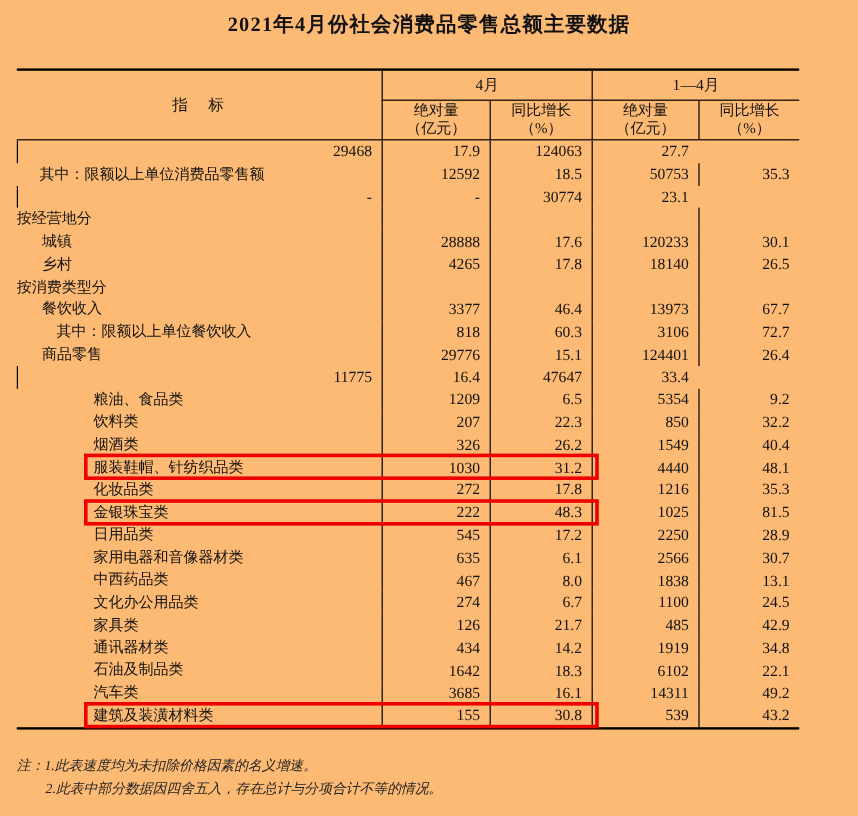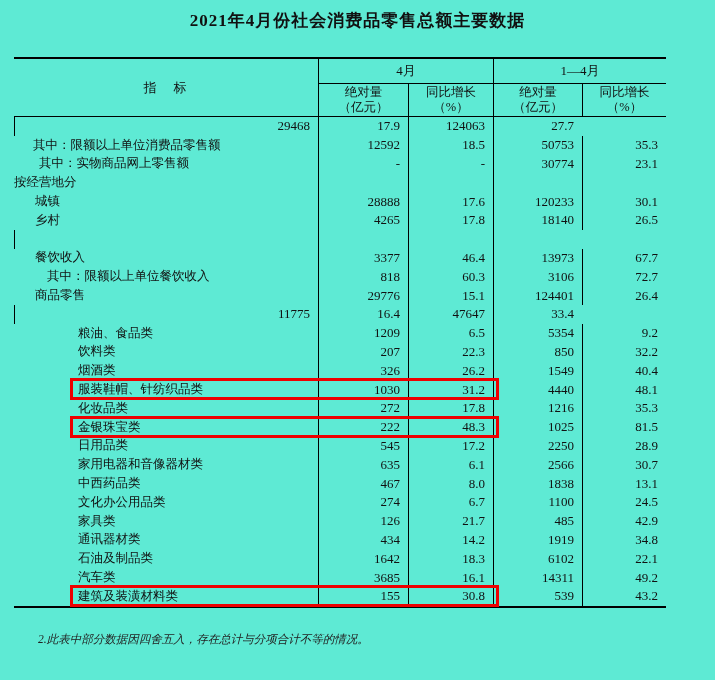--- a/index.html
+++ b/index.html
@@ -1,19 +1,19 @@
 <!DOCTYPE html>
 <html style="--hl: #ee0000;"><head>
 <meta charset="utf-8">
 <style>
   html,body{margin:0;padding:0;background:#ffffff;}
   .page{
     position:relative;
     width:715px;height:680px;
-    background:#5eead4;
+    background:#fdba74;
     font-family:"Liberation Serif","DejaVu Serif",serif;
     color:#111;
     overflow:hidden;
   }
   .title{
     position:absolute;top:9px;left:0;width:715px;
     margin:0;text-align:center;
     font-size:17px;font-weight:bold;letter-spacing:1px;
     color:#111;
   }
@@ -125,21 +125,20 @@
     <div class="cell c-val">27.7</div>
   </div>
         <div class="row">
     <div class="cell c-label" style="padding-left: 19px;">其中：限额以上单位消费品零售额</div>
     <div class="cell c-val">12592</div>
     <div class="cell c-val">18.5</div>
     <div class="cell c-val">50753</div>
     <div class="cell c-val">35.3</div>
   </div>
         <div class="row">
-    <div class="cell c-label" style="padding-left: 25px;">其中：实物商品网上零售额</div>
     <div class="cell c-val">-</div>
     <div class="cell c-val">-</div>
     <div class="cell c-val">30774</div>
     <div class="cell c-val">23.1</div>
   </div>
         <div class="row">
     <div class="cell c-label" style="padding-left: 0px;">按经营地分</div>
     <div class="cell c-val"></div>
     <div class="cell c-val"></div>
     <div class="cell c-val"></div>
@@ -153,20 +152,21 @@
     <div class="cell c-val">30.1</div>
   </div>
         <div class="row">
     <div class="cell c-label" style="padding-left: 21px;">乡村</div>
     <div class="cell c-val">4265</div>
     <div class="cell c-val">17.8</div>
     <div class="cell c-val">18140</div>
     <div class="cell c-val">26.5</div>
   </div>
         <div class="row">
+    <div class="cell c-label" style="padding-left: 0px;">按消费类型分</div>
     <div class="cell c-val"></div>
     <div class="cell c-val"></div>
     <div class="cell c-val"></div>
     <div class="cell c-val"></div>
   </div>
         <div class="row">
     <div class="cell c-label" style="padding-left: 21px;">餐饮收入</div>
     <div class="cell c-val">3377</div>
     <div class="cell c-val">46.4</div>
     <div class="cell c-val">13973</div>
@@ -297,16 +297,17 @@
     <div class="cell c-val">155</div>
     <div class="cell c-val">30.8</div>
     <div class="cell c-val">539</div>
     <div class="cell c-val">43.2</div>
   <div class="redbox"></div>
         </div>
       </div>
   </div>
 
   <div class="notes">
+    <div class="n1">注：1.此表速度均为未扣除价格因素的名义增速。</div>
     <div class="n2">2.此表中部分数据因四舍五入，存在总计与分项合计不等的情况。</div>
   </div>
 
 </div>
 
 </body></html>

